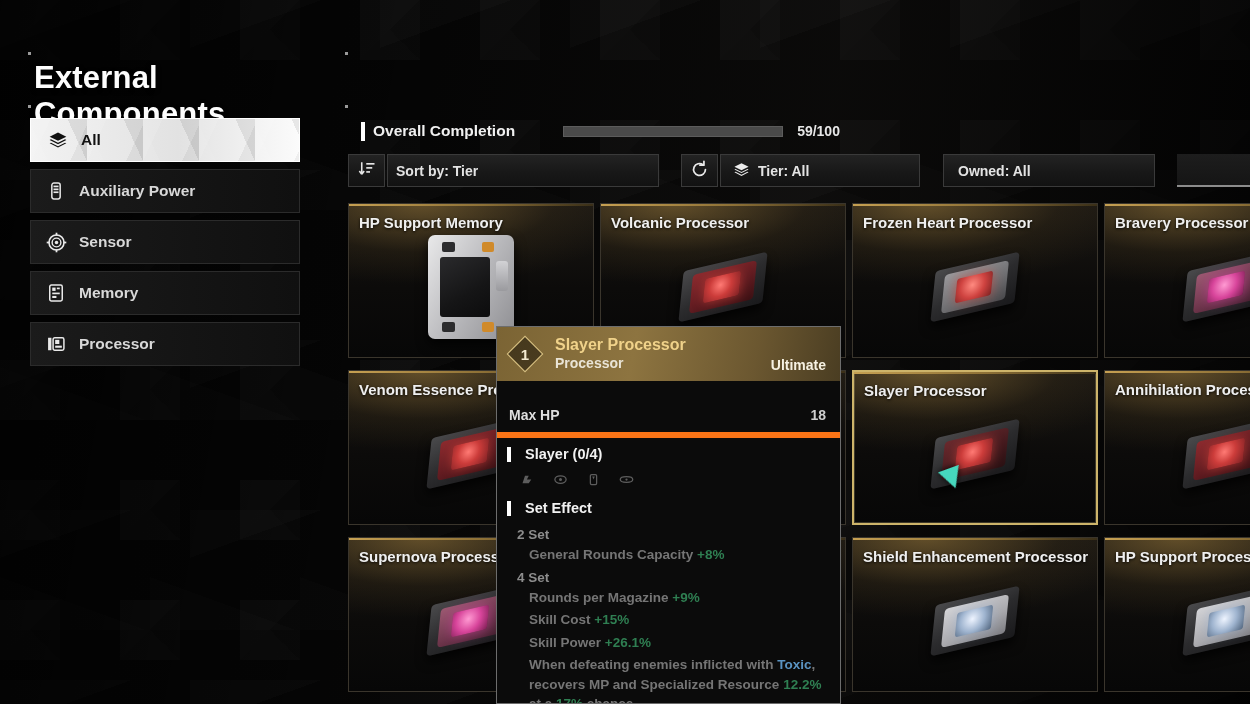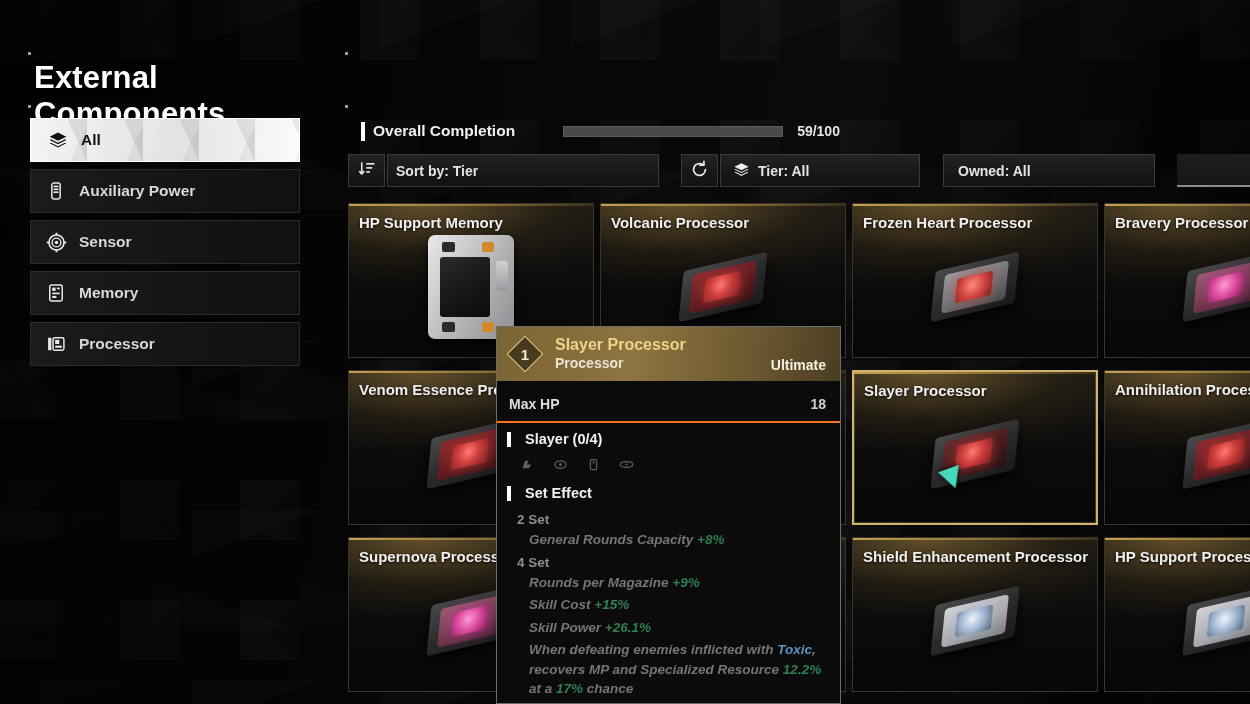--- a/index.html
+++ b/index.html
@@ -251,38 +251,38 @@
     font-size: 15px; font-weight: 700; color: #f3ead0;
   }
   .tt-name { font-size: 16px; font-weight: 700; color: #f0d28a; line-height: 1.15; }
   .tt-type { font-size: 14px; font-weight: 700; color: #e9e4d6; line-height: 1.2; }
   .tt-rarity {
     position: absolute; right: 14px; bottom: 8px;
     font-size: 14px; font-weight: 700; color: #f6f1e2;
   }
   .tt-statrow {
     display: flex; align-items: center; justify-content: space-between;
-    padding: 15px 14px 9px 12px;
-    border-bottom: 2px solid #f97316;
+    padding: 26px 14px 9px 12px;
+    border-bottom: 6px solid #f97316;
     font-size: 14px; font-weight: 700; color: #dedede;
   }
   .tt-statrow .val { color: #cfcfcf; }
   .tt-section {
     display: flex; align-items: center; gap: 14px;
     padding: 8px 12px 4px 10px;
   }
   .tt-section .mark { width: 4px; height: 15px; background: #fff; }
   .tt-section .txt { font-size: 14.5px; font-weight: 700; color: #f2f2f2; }
   .slot-icons { display: flex; gap: 16px; padding: 5px 0 4px 22px; opacity: 0.42; }
   .slot-icons .si { width: 17px; height: 17px; display: flex; align-items: center; justify-content: center; }
   .set-block { padding: 2px 0 0 20px; }
   .set-head { font-size: 13.5px; font-weight: 700; color: #8d8d8d; margin-top: 5px; }
   .set-line {
     font-size: 13.5px; font-weight: 700; color: #757575;
-    margin-top: 3px; padding-left: 12px; line-height: 1.45; font-style: italic;
+    margin-top: 3px; padding-left: 12px; line-height: 1.45;
   }
   .g { color: #2f7f52; }
   .b { color: #5a93c2; }
   .set-line.wrap { padding-right: 14px; }
 </style>
 </head>
 <body>
 
 <div id="root">
   <div class="bg-facets"></div>

